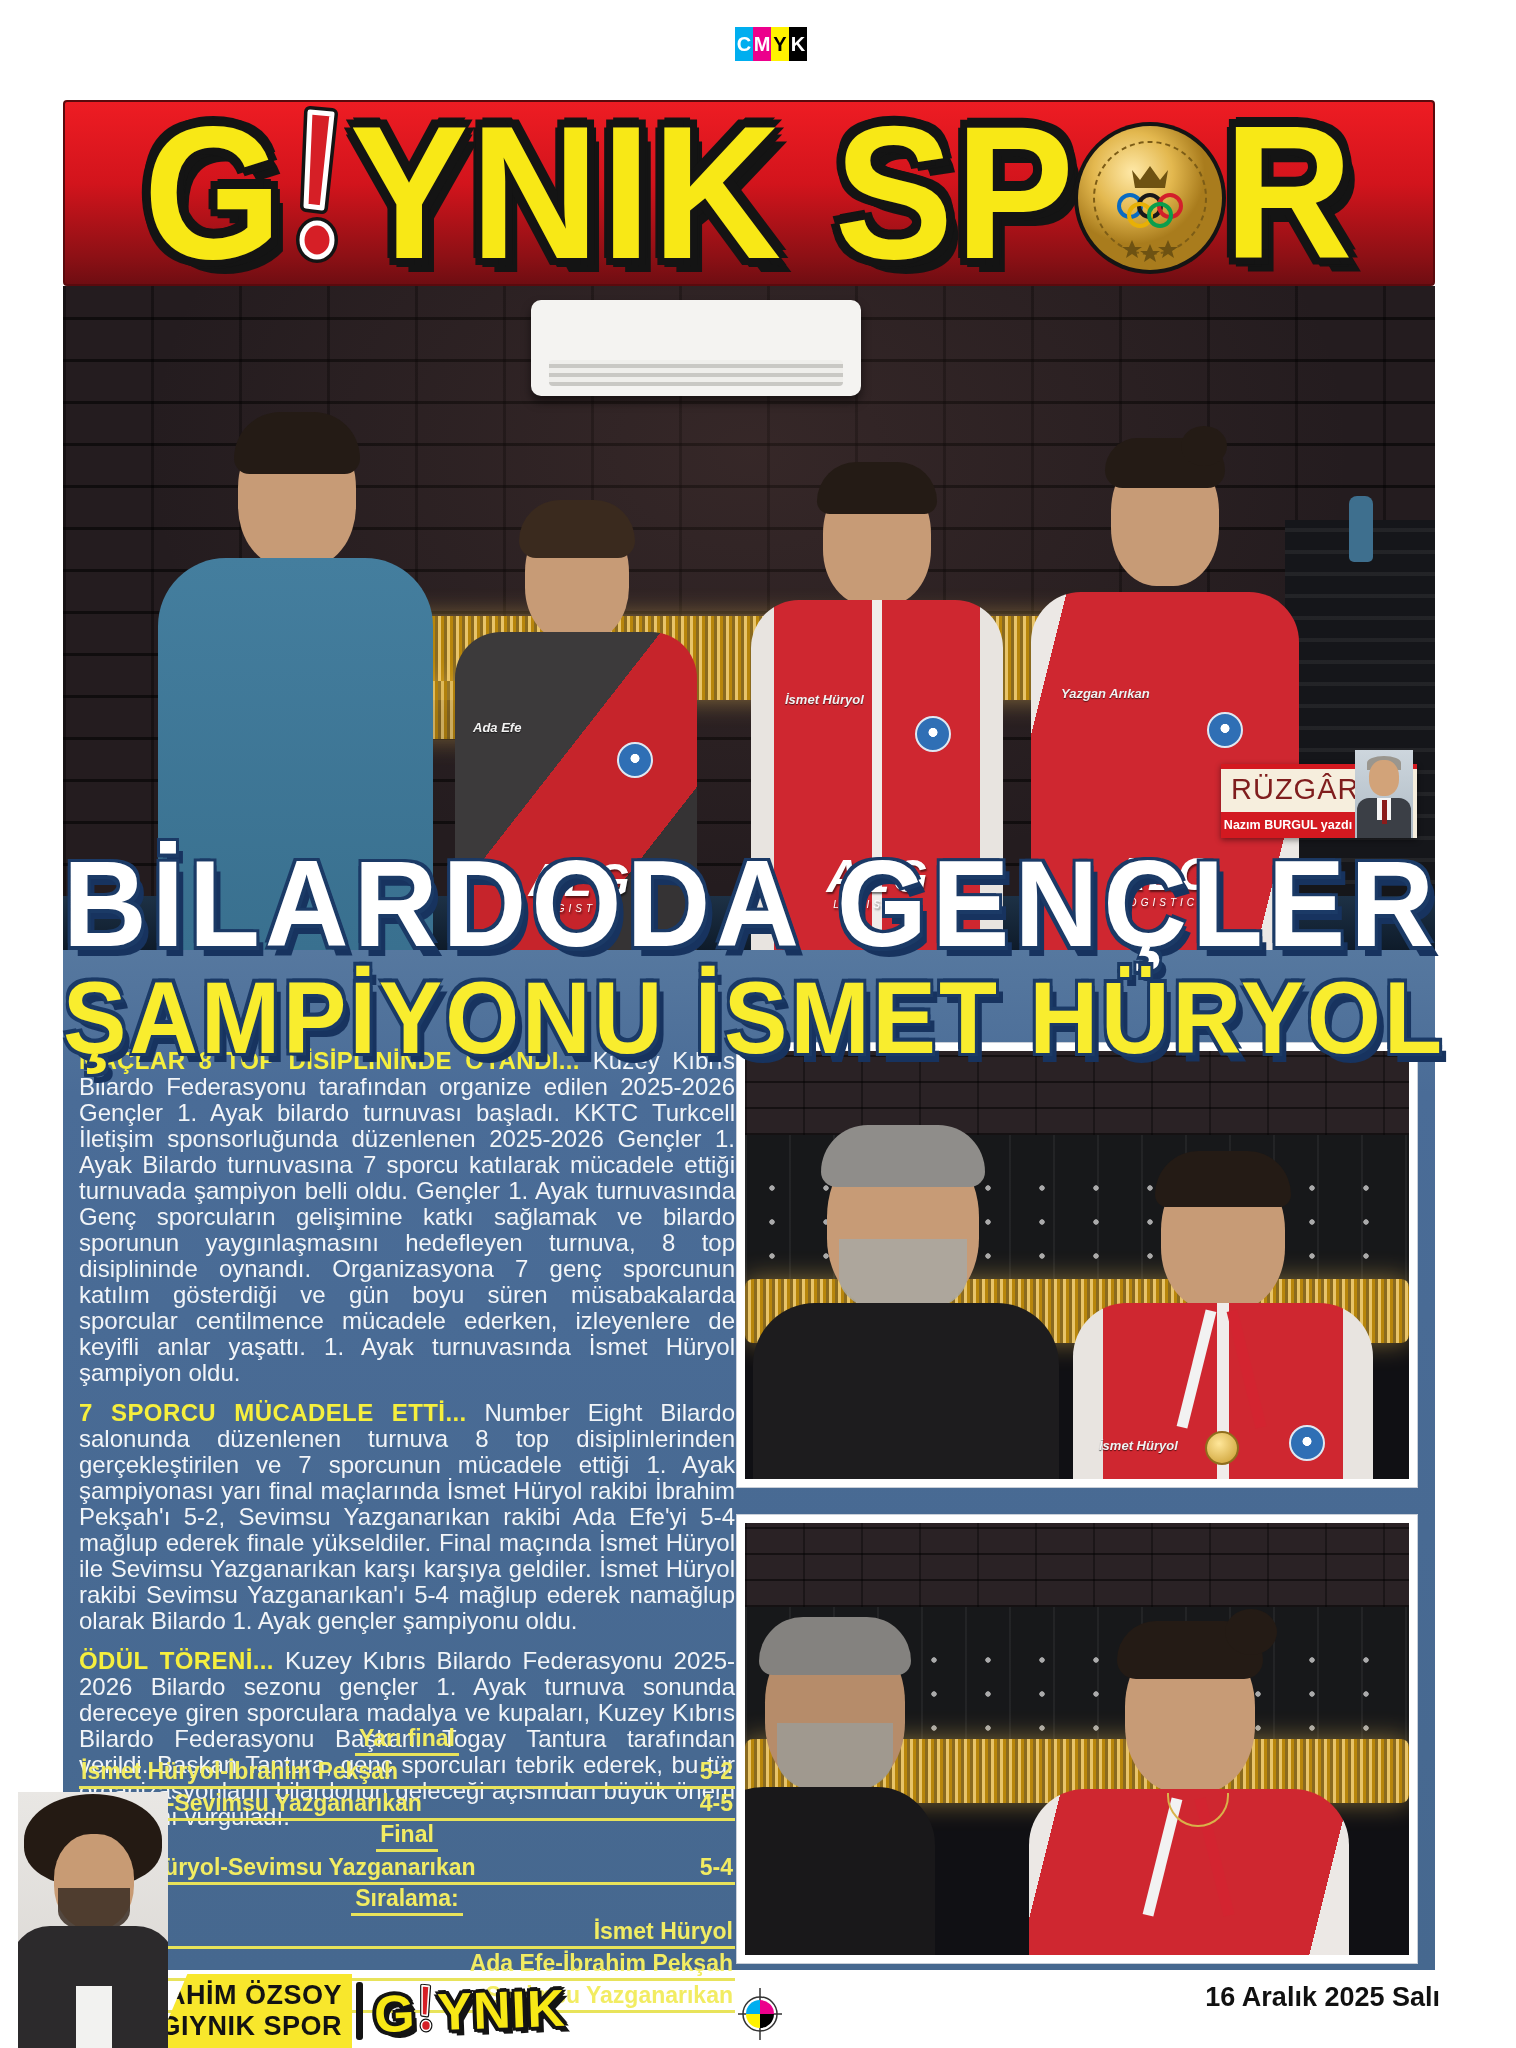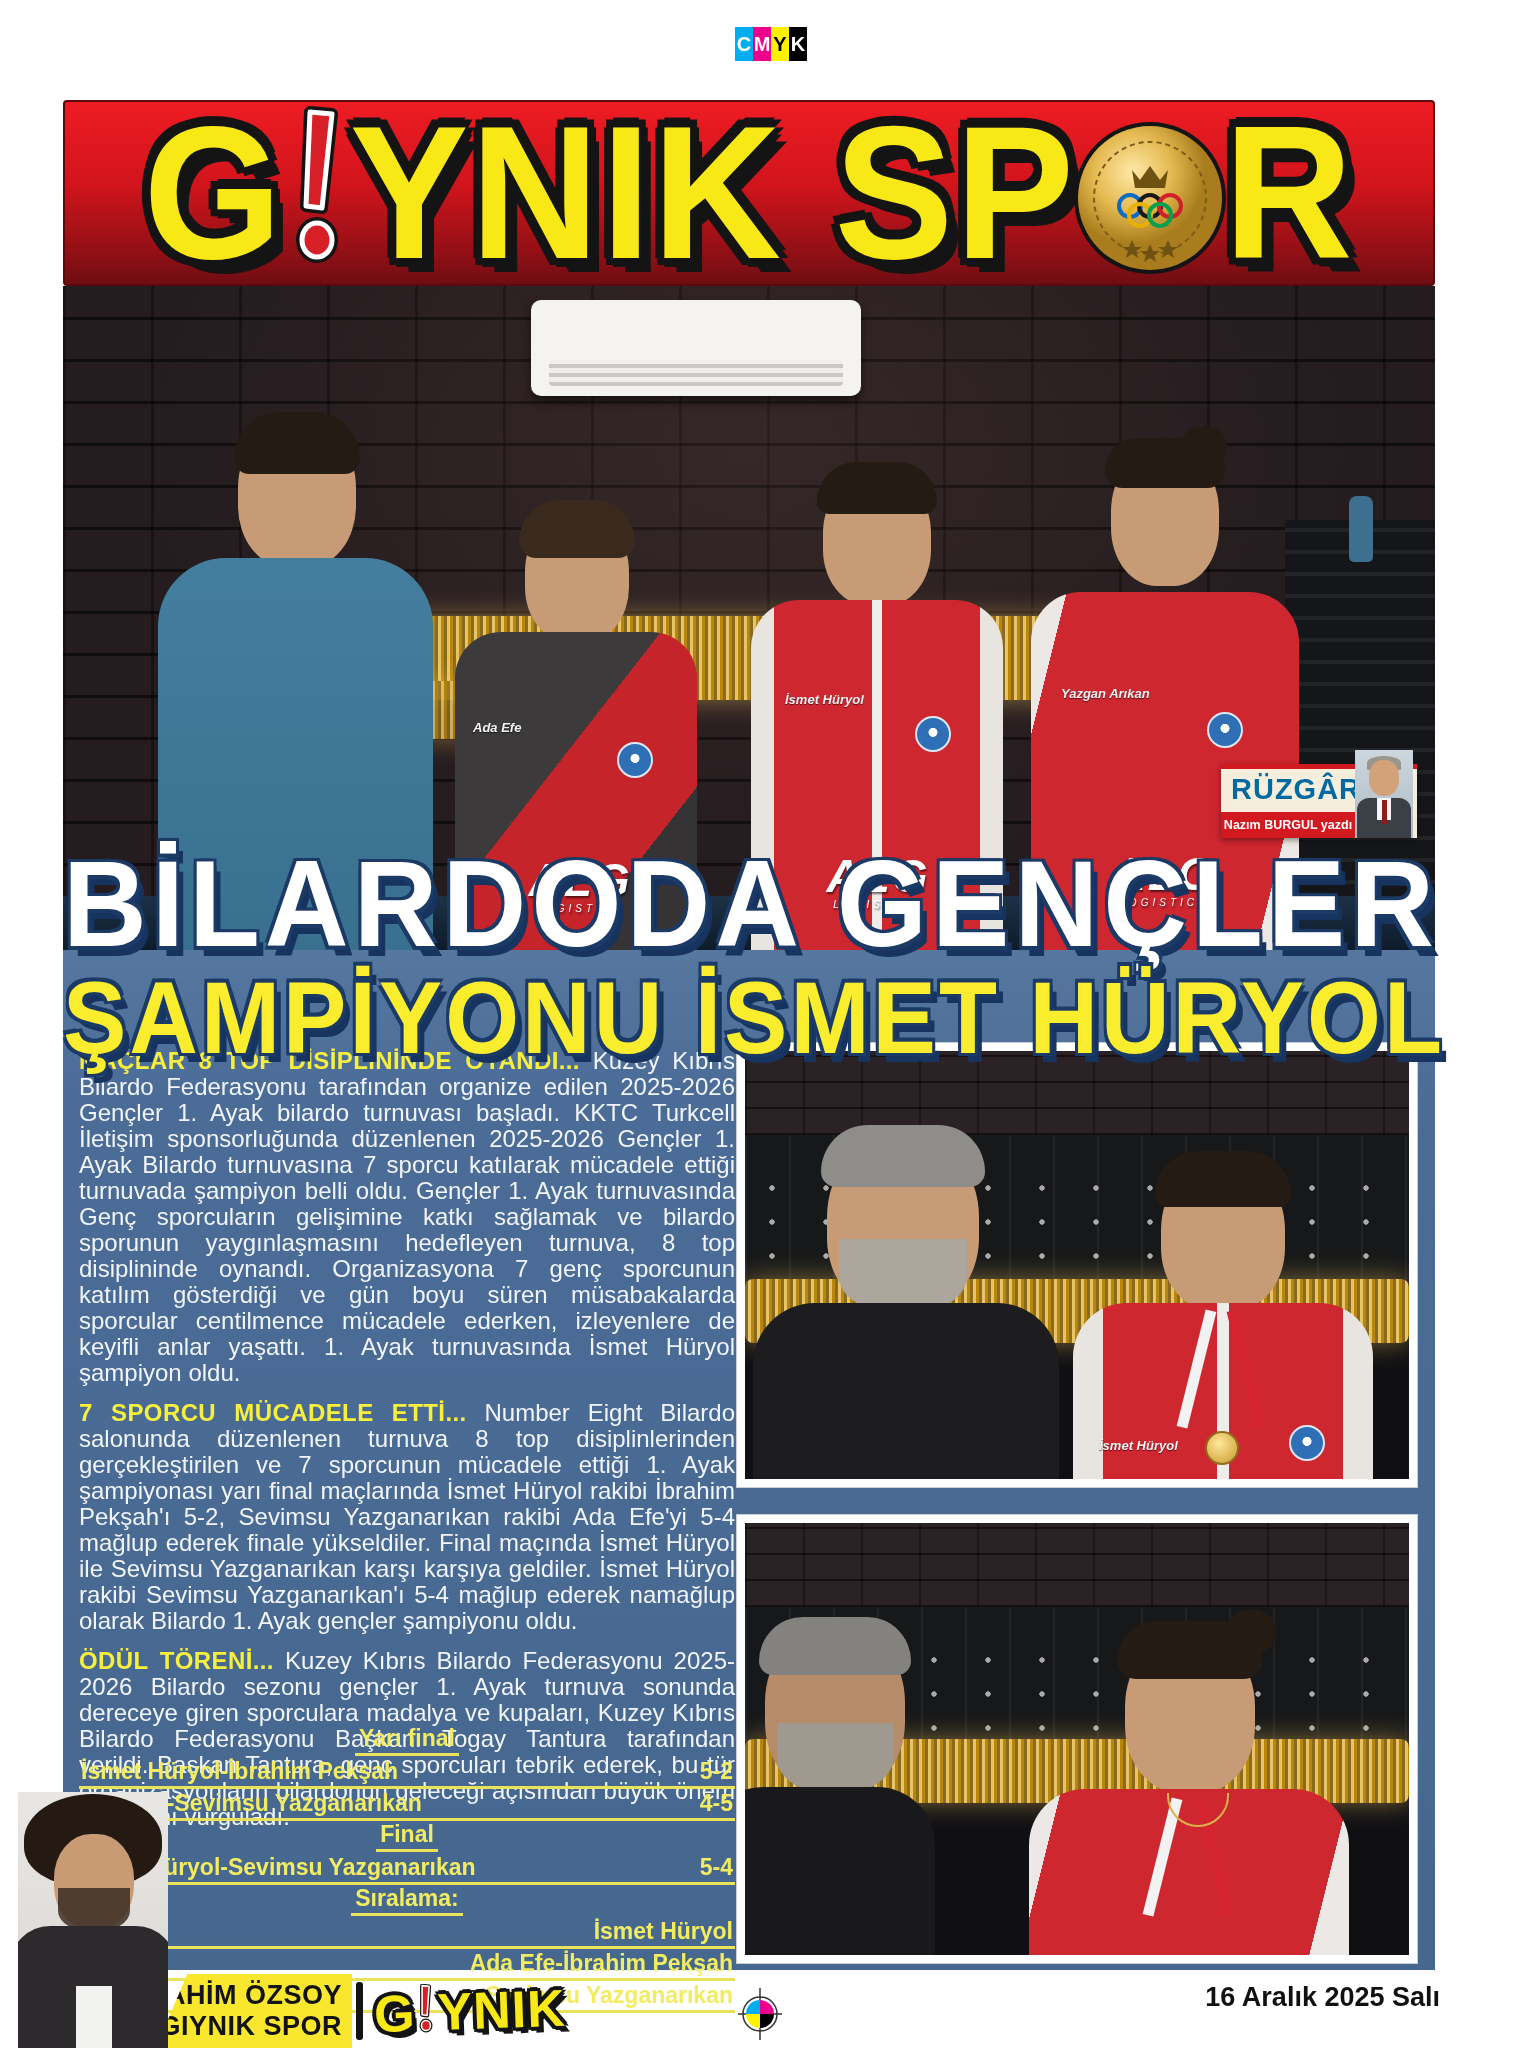--- a/index.html
+++ b/index.html
@@ -67,22 +67,22 @@
   .alg-main { display:block; font-size:46px; font-weight:bold; letter-spacing:2px; line-height:1; }
   .alg-sub { display:block; font-size:10px; letter-spacing:4px; }
   .epbf-patch { position:absolute; width:36px; height:36px; border-radius:50%;
     background:radial-gradient(circle at 50% 45%, #ffffff 18%, #2f6fb5 20%);
     border:2px solid #dfe8f2; }
 
   
   .ruzgar-badge { position:absolute; right:18px; bottom:112px; width:196px; height:74px; z-index:7; }
   .badge-box { position:absolute; left:0; bottom:0; width:196px; height:74px; background:#f6eedd;
     border-top:5px solid #d31920; box-shadow:0 2px 6px rgba(0,0,0,.45); }
-  .badge-title { position:absolute; left:10px; top:4px; width:118px; font-size:29px; font-weight:bold;
-    color:#0369a1; letter-spacing:1px; }
+  .badge-title { position:absolute; left:10px; top:4px; width:118px; font-size:29px; font-weight:normal;
+    color:#7f1d1d; letter-spacing:1px; }
   .badge-byline { position:absolute; left:0; bottom:0; width:134px; height:26px; background:#d31920;
     color:#ffffff; font-size:12.5px; font-weight:bold; display:flex; align-items:center;
     justify-content:center; white-space:nowrap; }
   .badge-photo { position:absolute; right:4px; bottom:0; width:58px; height:88px;
     background:linear-gradient(180deg,#cdd6dd,#aebac4); overflow:hidden; }
   .col-face { position:absolute; left:14px; top:10px; width:30px; height:36px; background:#d2a379;
     border-radius:45%; }
   .col-hair { position:absolute; left:12px; top:6px; width:34px; height:14px; background:#9a968e;
     border-radius:50% 50% 0 0; }
   .col-suit { position:absolute; left:2px; bottom:0; width:54px; height:40px; background:#3b3f46;

